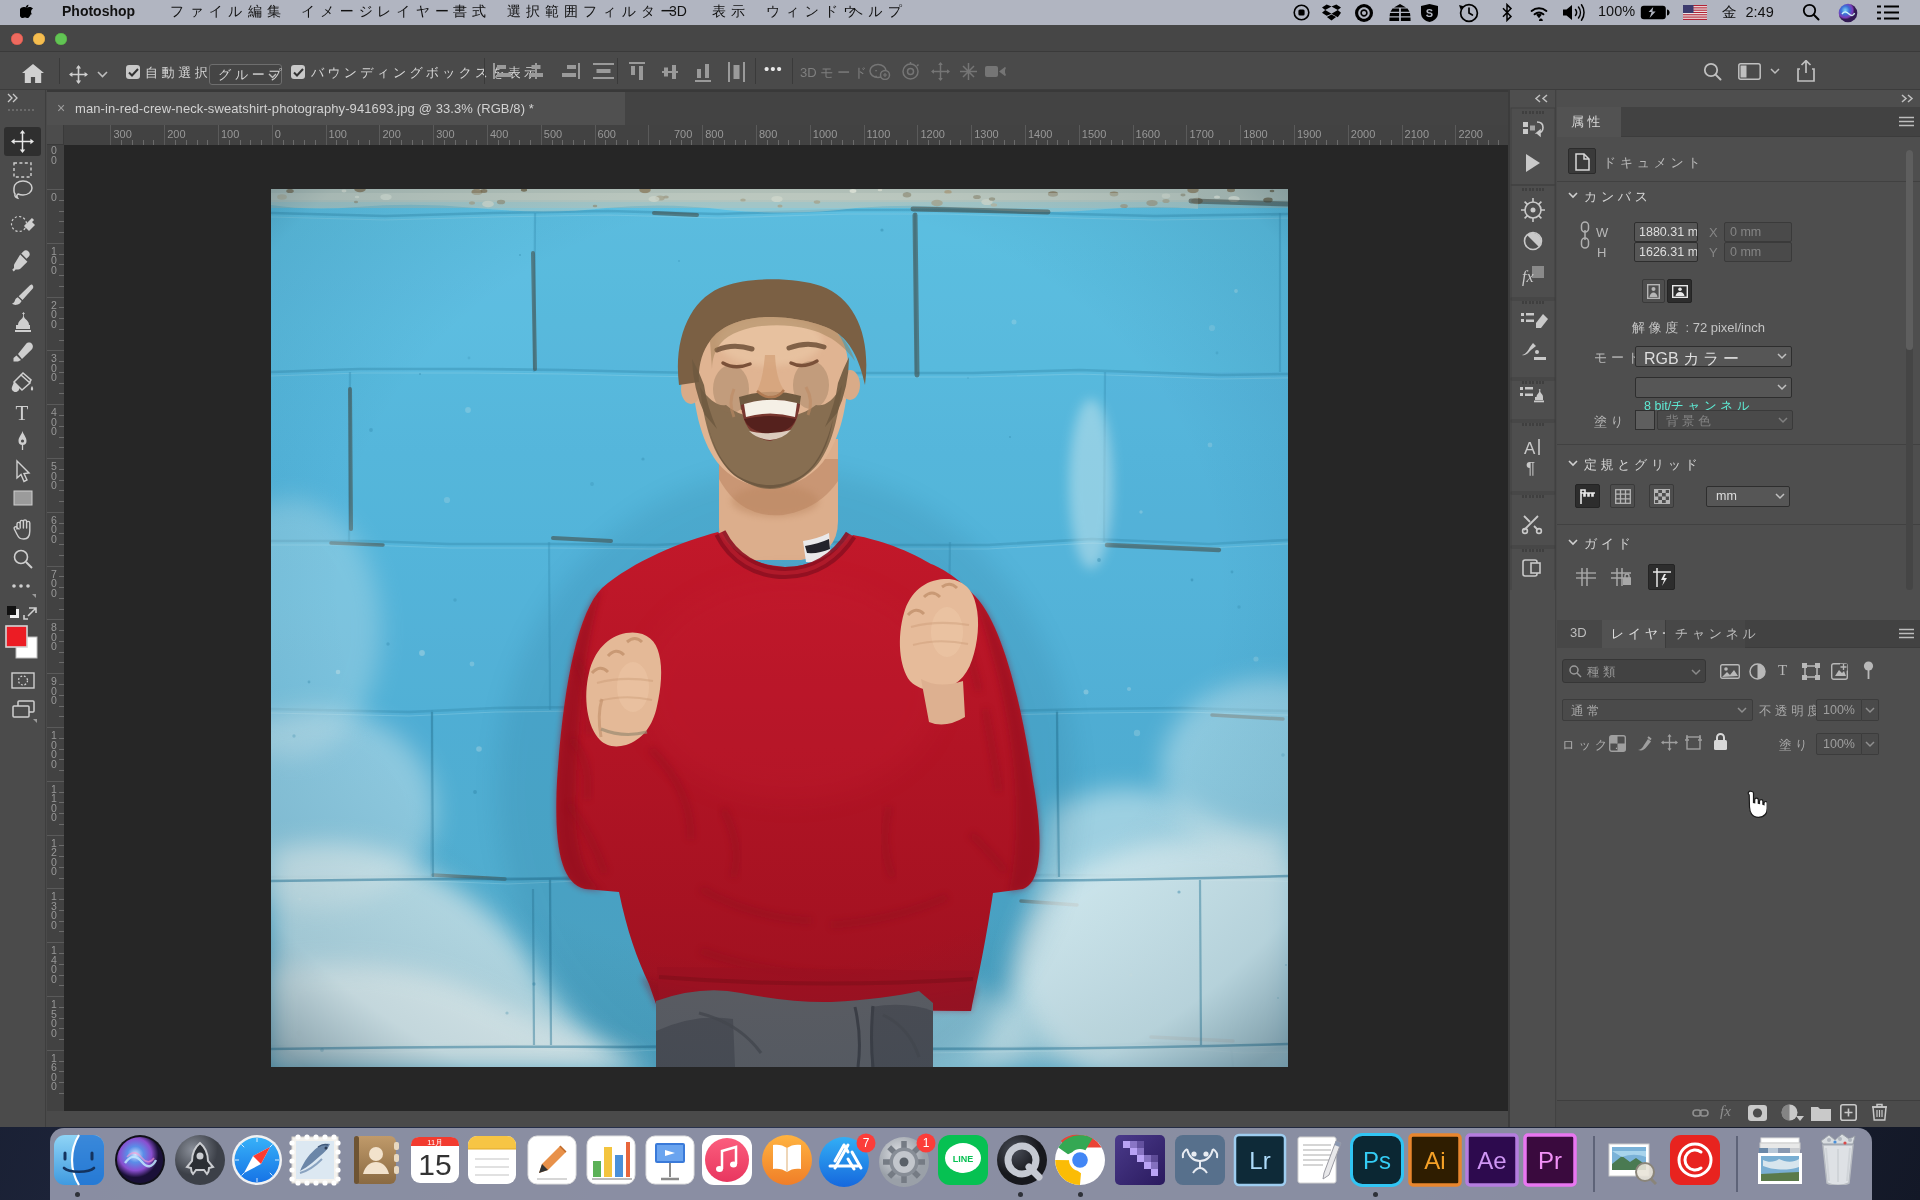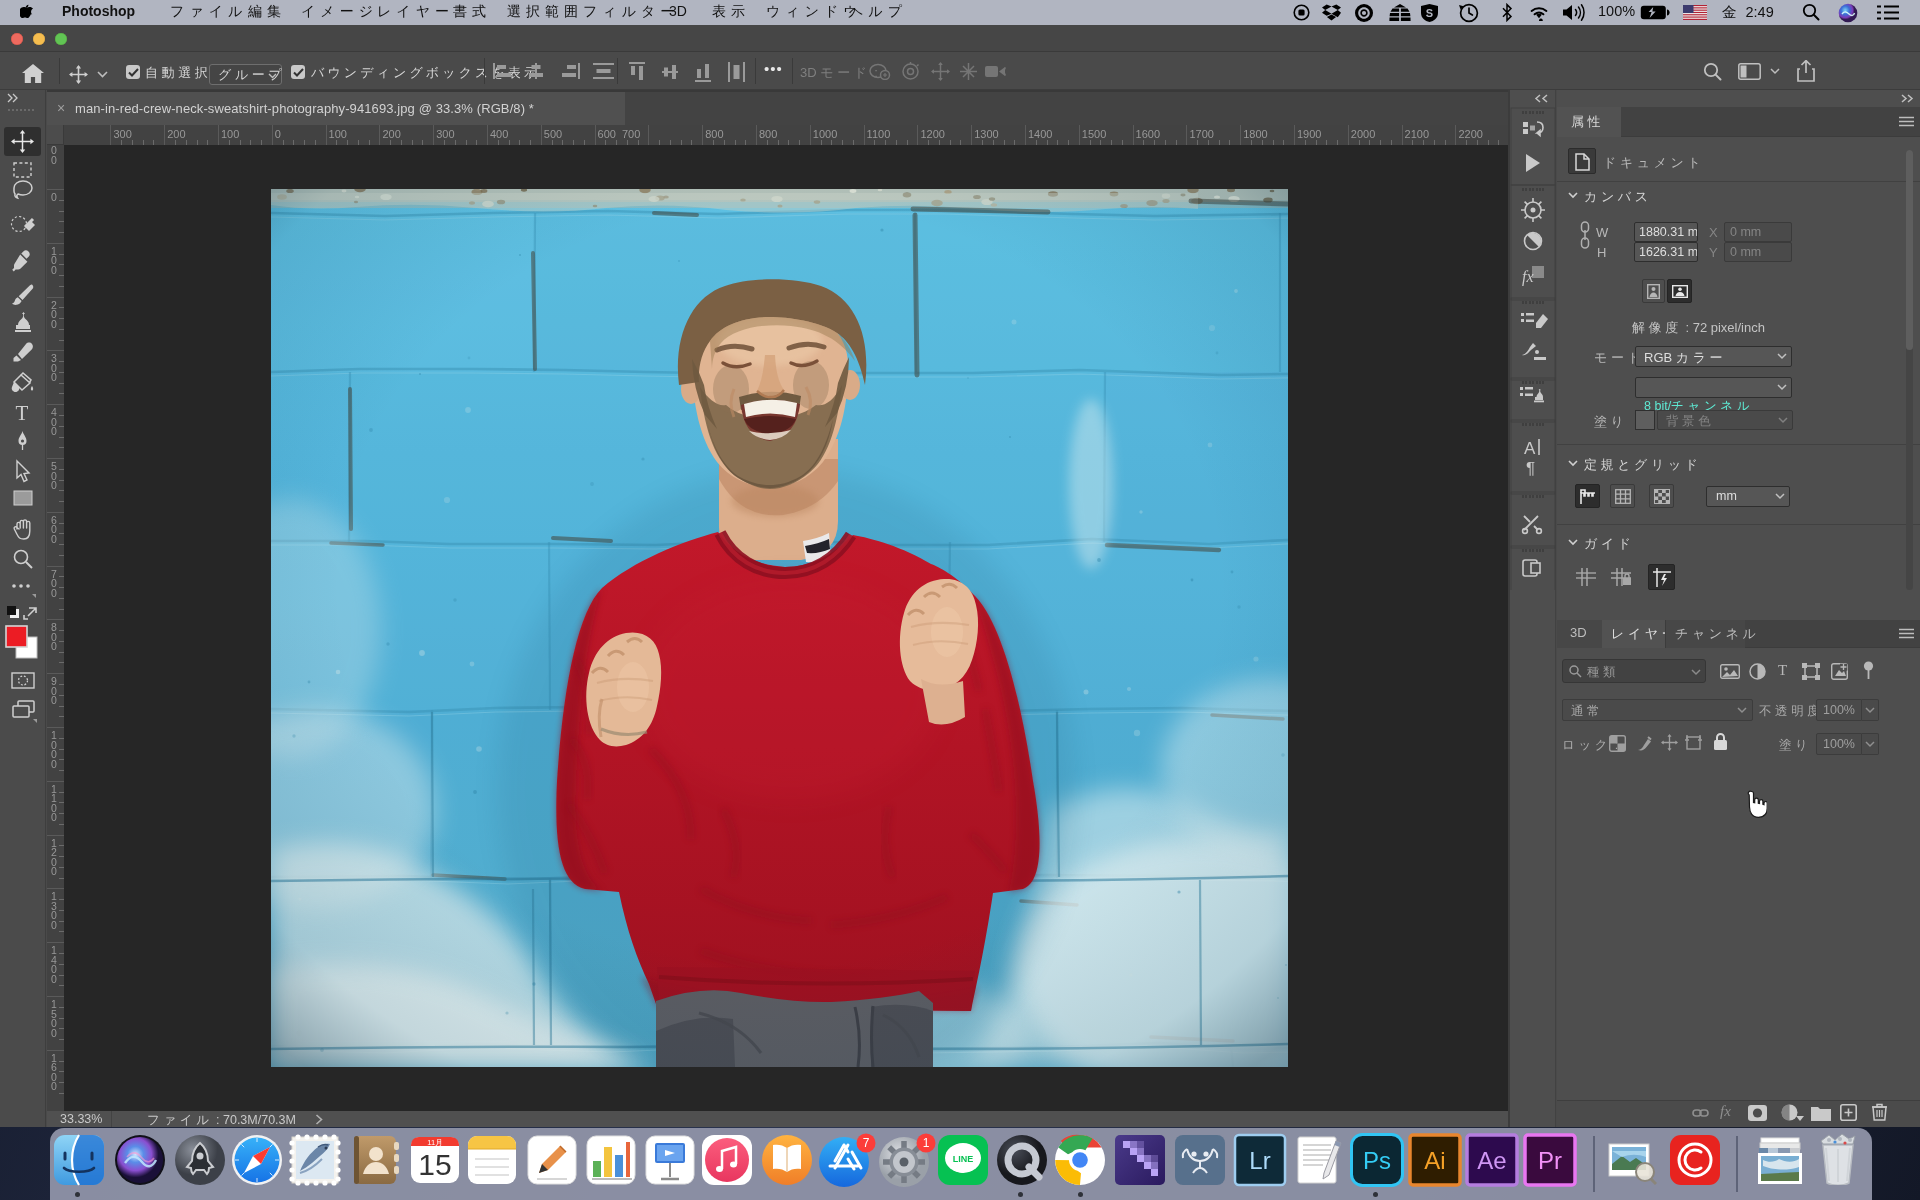--- a/index.html
+++ b/index.html
@@ -416,21 +416,21 @@
     <div class="abs" style="left:498.3px;top:15px;width:1px;height:5px;background:#6a6a6a;"></div>
     <div class="abs" style="left:509.1px;top:15px;width:1px;height:5px;background:#6a6a6a;"></div>
     <div class="abs" style="left:519.8px;top:15px;width:1px;height:5px;background:#6a6a6a;"></div>
     <div class="abs" style="left:530.6px;top:0;width:1px;height:20px;background:#5a5a5a;"></div>
     <span class="abs" style="left:533.6px;top:3px;font-size:11px;color:#989898;">600</span>
     <div class="abs" style="left:541.4px;top:15px;width:1px;height:5px;background:#6a6a6a;"></div>
     <div class="abs" style="left:552.1px;top:15px;width:1px;height:5px;background:#6a6a6a;"></div>
     <div class="abs" style="left:562.9px;top:15px;width:1px;height:5px;background:#6a6a6a;"></div>
     <div class="abs" style="left:573.6px;top:15px;width:1px;height:5px;background:#6a6a6a;"></div>
     <div class="abs" style="left:584.4px;top:0;width:1px;height:20px;background:#5a5a5a;"></div>
-    <span class="abs" style="left:558px;top:3px;font-size:11px;color:#989898;">700</span>
+    <span class="abs" style="left:610px;top:3px;font-size:11px;color:#989898;">700</span>
     <div class="abs" style="left:595.2px;top:15px;width:1px;height:5px;background:#6a6a6a;"></div>
     <div class="abs" style="left:605.9px;top:15px;width:1px;height:5px;background:#6a6a6a;"></div>
     <div class="abs" style="left:616.7px;top:15px;width:1px;height:5px;background:#6a6a6a;"></div>
     <div class="abs" style="left:627.4px;top:15px;width:1px;height:5px;background:#6a6a6a;"></div>
     <div class="abs" style="left:638.2px;top:0;width:1px;height:20px;background:#5a5a5a;"></div>
     <span class="abs" style="left:641.2px;top:3px;font-size:11px;color:#989898;">800</span>
     <div class="abs" style="left:649.0px;top:15px;width:1px;height:5px;background:#6a6a6a;"></div>
     <div class="abs" style="left:659.7px;top:15px;width:1px;height:5px;background:#6a6a6a;"></div>
     <div class="abs" style="left:670.5px;top:15px;width:1px;height:5px;background:#6a6a6a;"></div>
     <div class="abs" style="left:681.2px;top:15px;width:1px;height:5px;background:#6a6a6a;"></div>
@@ -914,28 +914,20 @@
 C 431 163 427 177 428 193 Z" fill="#7b6044"></path>
 <path d="M439 152 C 449 137 471 128 499 128 C 517 128 548 132 566 144 C 574 150 580 160 584 172
 C 568 150 548 140 520 137 C 492 134 462 140 450 154 C 444 161 441 170 441 180 Z" fill="#96784e" opacity="0.45"></path>
 
 <path d="M421 170 Q 422 200 434 226 L 446 240 Q 436 218 433 196 Q 428 182 421 170 Z" fill="#6f5a40" opacity="0.9"></path>
 <path d="M578 168 Q 578 198 566 224 L 554 238 Q 564 216 567 194 Q 572 180 578 168 Z" fill="#6f5a40" opacity="0.9"></path>
 <rect width="1017" height="878" fill="url(#vig)"></rect>
 </svg>
 </div>
 
-  <div class="abs" id="statusbar" style="left:47px;top:1021px;width:1461px;height:16px;background:#505050;color:#c9c9c9;font-size:12.5px;">
-    <span class="abs" style="left:13px;top:1px;">33.33%</span>
-    <div class="abs" style="left:64px;top:0;width:1px;height:16px;background:#434343;"></div>
-    <span class="abs" style="left:100px;top:1px;"><i style="font-style:normal;letter-spacing:3.6px;">ファイル</i> : 70.3M/70.3M</span>
-    <svg class="abs" style="left:268px;top:3px" width="8" height="11" viewBox="0 0 8 11">
-        <path d="M1.5 1l5 4.5-5 4.5" fill="none" stroke="#b0b0b0" stroke-width="1.6"></path>
-      </svg>
-  </div>
 
   <div class="abs" style="left:1508px;top:0;width:2px;height:1037px;background:#3c3c3c;"></div>
 
   <div class="abs" id="strip" style="left:1510px;top:0;width:46px;height:1037px;background:#4e4e4e;border-right:1px solid #424242;">
   <svg class="abs" style="left:0;top:0" width="46" height="500" viewBox="0 0 46 500">
   <path d="M30 5l-4 3.5 4 3.5M37 5l-4 3.5 4 3.5" stroke="#c0c0c0" stroke-width="1.5" fill="none"></path>
   <rect x="1" y="18" width="44" height="77" fill="none" stroke="#404040" stroke-width="1"></rect>
   <rect x="1" y="95" width="44" height="115" fill="none" stroke="#404040" stroke-width="1"></rect>
   <rect x="1" y="208" width="44" height="82" fill="none" stroke="#404040" stroke-width="1"></rect>
   <rect x="1" y="288" width="44" height="44" fill="none" stroke="#404040" stroke-width="1"></rect>
@@ -1131,21 +1123,21 @@
   <div class="abs" style="left:110px;top:189px;width:25px;height:24px;background:#2d2d2d;border:1px solid #242424;border-radius:2px;">
         <svg class="abs" style="left:4px;top:5px" width="16px" height="13" viewBox="0 0 16 13">
           <rect x="0.7" y="0.7" width="14.6" height="11.6" fill="none" stroke="#e8e8e8" stroke-width="1.4"></rect>
           <circle cx="8" cy="4.2" r="1.8" fill="#e8e8e8"></circle>
           <path d="M3.5 11c.5-2.6 2.2-4 4.5-4s4 1.4 4.5 4z" fill="#e8e8e8"></path>
         </svg>
       </div>
   <span class="abs" style="left:75px;top:229px;color:#c4c4c4;font-size:13px;"><i style="font-style:normal;letter-spacing:3.6px;">解像度</i> : 72 pixel/inch</span>
   <span class="abs" style="left:37px;top:259px;color:#b8b8b8;font-size:13px;"><i style="font-style:normal;letter-spacing:3.6px;">モード</i></span>
   <div class="abs" style="left:78px;top:256px;width:157px;height:21px;background:#565656;border:1px solid #2e2e2e;border-radius:2px;">
-        <span class="abs" style="left:8px;top:2px;color:#dedede;font-size:13px;">RGB <i style="font-style:normal;letter-spacing:3.6px;">カラー</i></span>
+        <span class="abs" style="left:8px;top:2px;color:#dedede;font-size:16px;">RGB <i style="font-style:normal;letter-spacing:3.6px;">カラー</i></span>
       </div>
   <svg class="abs" style="left:220px;top:263px" width="10" height="7" viewBox="0 0 10 7">
         <path d="M1 1l4 4 4-4" fill="none" stroke="#c0c0c0" stroke-width="1.5"></path>
       </svg>
   <div class="abs" style="left:78px;top:287px;width:157px;height:21px;background:#565656;border:1px solid #2e2e2e;border-radius:2px;">
         <span class="abs" style="left:8px;top:20px;color:#5eead4;font-size:12.5px;">8 bit/<i style="font-style:normal;letter-spacing:3.6px;">チャンネル</i></span>
       </div>
   <svg class="abs" style="left:220px;top:294px" width="10" height="7" viewBox="0 0 10 7">
         <path d="M1 1l4 4 4-4" fill="none" stroke="#c0c0c0" stroke-width="1.5"></path>
       </svg>

